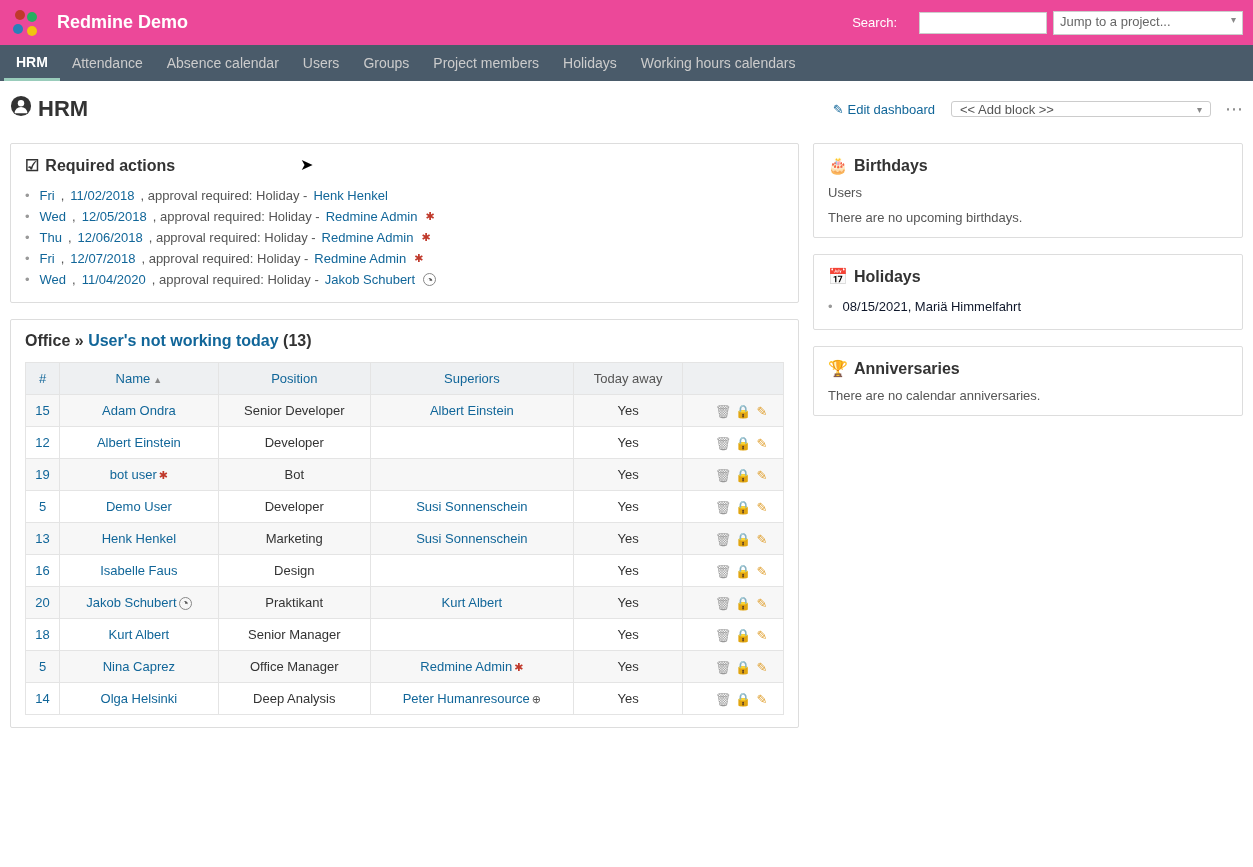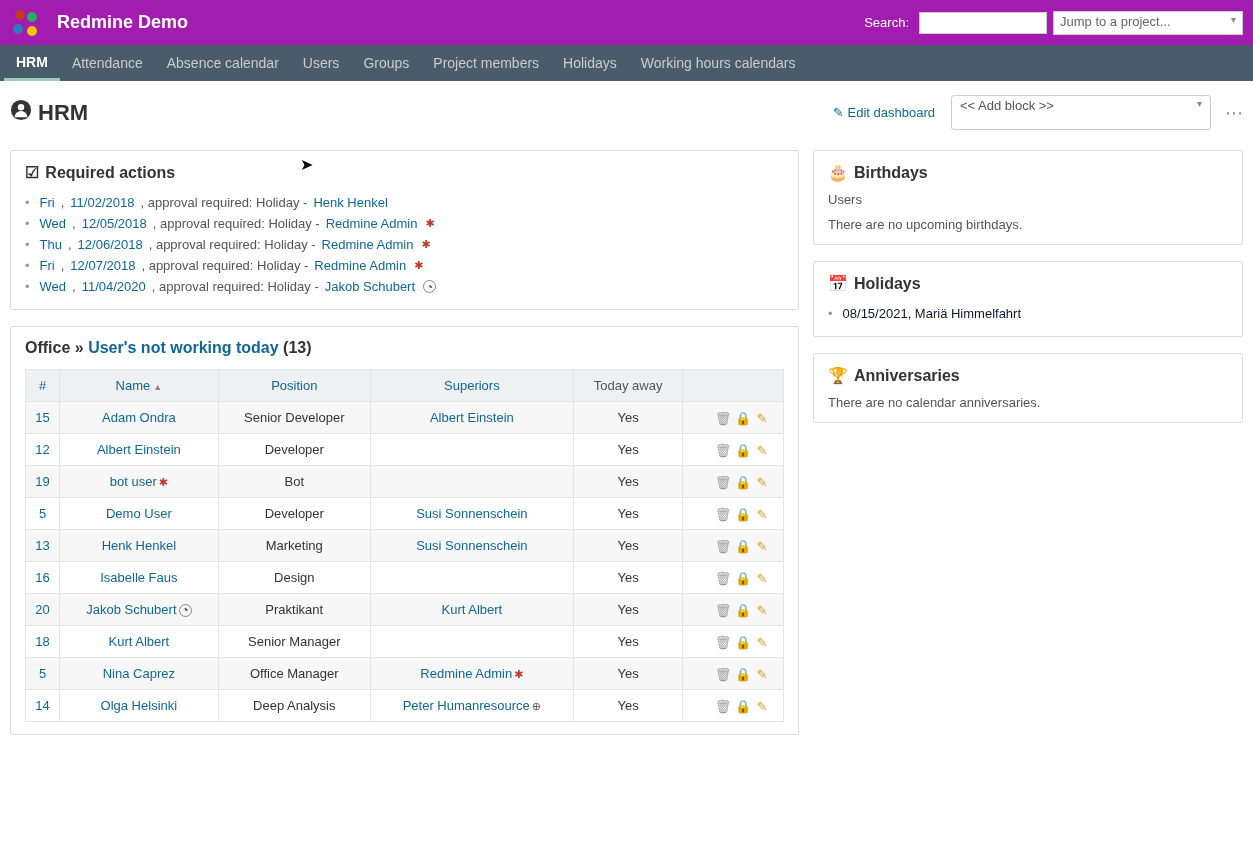--- a/index.html
+++ b/index.html
@@ -1,37 +1,37 @@
 <!DOCTYPE html>
 <html><head>
 <meta charset="utf-8">
 <style>
 * { box-sizing: border-box; margin: 0; padding: 0; }
 body { font-family: "Segoe UI", Arial, sans-serif; font-size: 13px; color: #333; background: #fff; }
 a { color: #169; text-decoration: none; }
 
-.topbar { background: #a21caf; color: #fff; height: 45px; display: flex; align-items: center; padding: 0 10px; }
+.topbar { background: #ec4899; color: #fff; height: 45px; display: flex; align-items: center; padding: 0 10px; }
 .logo { width: 32px; height: 32px; margin-right: 15px; position: relative; }
 .logo svg { width: 32px; height: 32px; }
 .app-title { font-size: 18px; font-weight: bold; color: #fff; flex: 1; }
-.search-label { color: #fff; margin-right: 10px; }
+.search-label { color: #fff; margin-right: 22px; }
 .search-input { width: 128px; height: 22px; background: #fff; border: 1px solid #ccc; padding: 2px 4px; }
 .project-select { margin-left: 6px; width: 190px; height: 24px; background: #fff; border: 1px solid #ccc; padding: 2px 6px; color: #666; display: flex; align-items: flex-start; justify-content: space-between; cursor: pointer; }
 .chevron { font-size: 10px; color: #888; }
 
 .mainnav { background: #4a5b6a; height: 36px; display: flex; align-items: center; padding: 0 4px; }
 .mainnav a { color: #ccc; padding: 8px 12px; font-size: 14px; }
 .mainnav a.active { color: #fff; font-weight: bold; border-bottom: 3px solid #9cb; }
 
 .content { padding: 14px 10px; }
 .title-row { display: flex; align-items: center; gap: 8px; }
 .page-title { font-size: 22px; font-weight: 600; display: flex; align-items: center; gap: 6px; }
 .spacer { flex: 1; }
 .edit-dash { color: #169; display: flex; align-items: center; gap: 4px; }
-.add-block { width: 260px; height: 35px; border: 1px solid #ccc; border-radius: 3px; padding: 2px 8px; display: flex; justify-content: space-between; color: #555; cursor: pointer; margin-left: 8px; gap: 16px; }
+.add-block { width: 260px; height: 16px; border: 1px solid #ccc; border-radius: 3px; padding: 2px 8px; display: flex; align-items: center; justify-content: space-between; color: #555; cursor: pointer; margin-left: 8px; gap: 16px; }
 .dots { font-size: 18px; color: #888; margin-left: 6px; cursor: pointer; }
 
 .layout { display: flex; gap: 14px; margin-top: 20px; align-items: flex-start; }
 .left { flex: 1; }
 .right { width: 430px; }
 
 .panel { border: 1px solid #ddd; border-radius: 2px; padding: 12px 14px; margin-bottom: 16px; }
 .panel h2 { font-size: 16px; font-weight: 600; margin-bottom: 10px; display: flex; align-items: center; gap: 6px; }
 .panel .sub { color: #555; margin-bottom: 10px; }
 .panel .empty { color: #555; }

